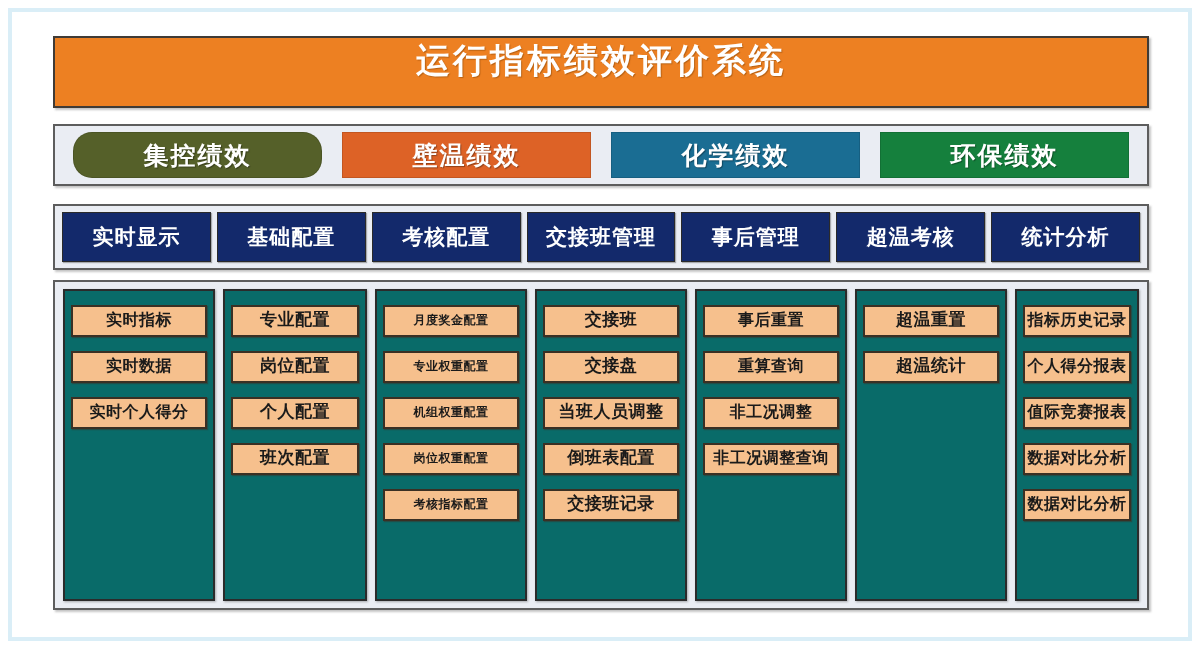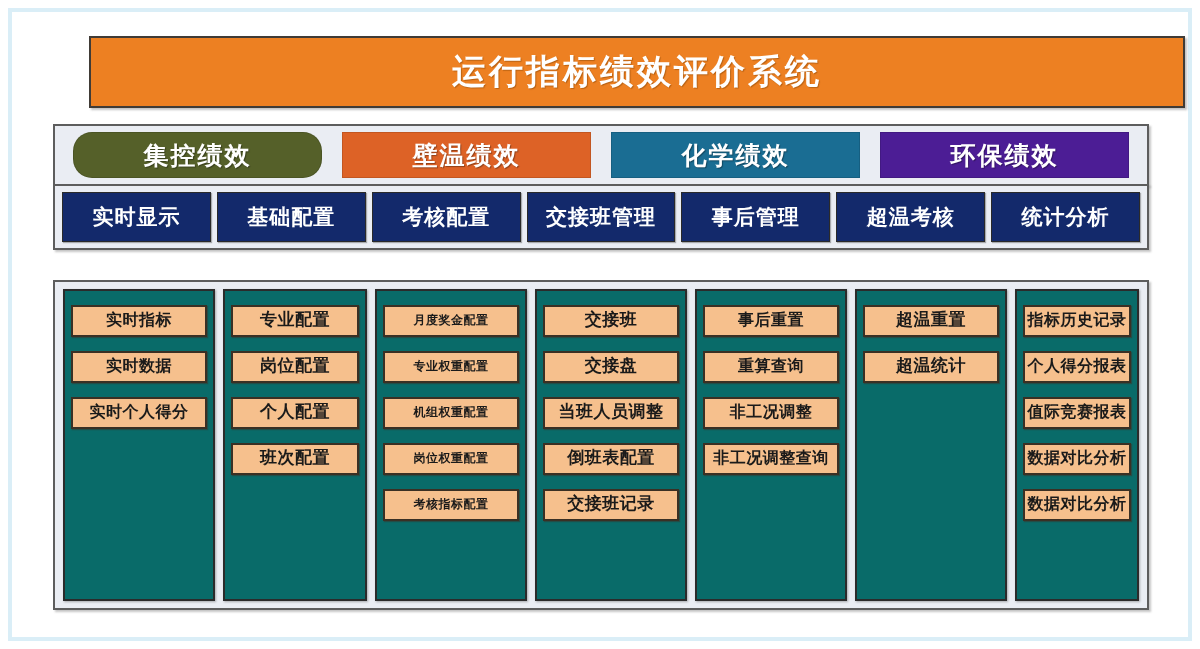--- a/index.html
+++ b/index.html
@@ -40,23 +40,22 @@
     position: absolute;
     left: 17px;
     top: 8px;
     width: 1096px;
     height: 72px;
     box-sizing: border-box;
     background: #ed8022;
     border: 2px solid #403b36;
     box-shadow: 2px 2px 2px rgba(80,80,80,0.35);
     display: flex;
-    align-items: center;
+    align-items: flex-start;
     justify-content: center;
-    margin-left: 36px;
   }
   #title-text {
     color: #ffffff;
     font-size: 34px;
     font-weight: bold;
     letter-spacing: 3px;
     text-shadow: 1px 1px 1px rgba(120,60,0,0.45);
   }
 
   
@@ -95,21 +94,21 @@
     font-weight: bold;
     letter-spacing: 2px;
     text-shadow: 1px 1px 1px rgba(0,0,0,0.35);
     border: 1px solid rgba(0,0,0,0.12);
     box-sizing: border-box;
   }
 
   
   #nav-panel {
     left: 17px;
-    top: 156px;
+    top: 176px;
     width: 1096px;
     height: 66px;
   }
   #nav-row {
     position: absolute;
     left: 7px;
     top: 6px;
     right: 7px;
     bottom: 6px;
     display: flex;
@@ -206,21 +205,21 @@
       <div id="category-row">
         <div class="cat-btn" style="background: rgb(85, 96, 41); border-radius: 19px;">
           <span>集控绩效</span>
         </div>
         <div class="cat-btn" style="background: rgb(221, 98, 38);">
           <span>壁温绩效</span>
         </div>
         <div class="cat-btn" style="background: rgb(26, 109, 147);">
           <span>化学绩效</span>
         </div>
-        <div class="cat-btn" style="background: #4c1d95;">
+        <div class="cat-btn" style="background: #15803d;">
           <span>环保绩效</span>
         </div>
       </div>
     </div>
 
     <div class="panel" id="nav-panel">
       <div id="nav-row">
         <div class="nav-tab">
           <span>实时显示</span>
         </div>

